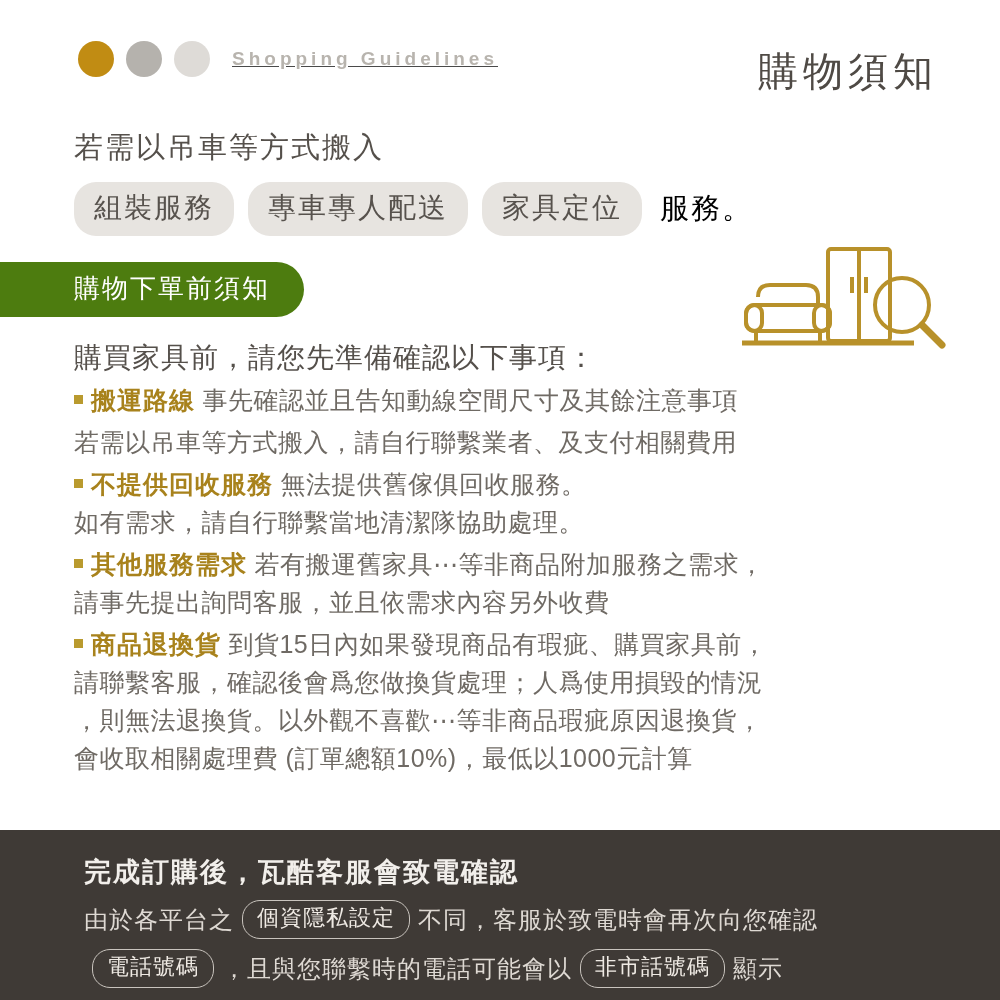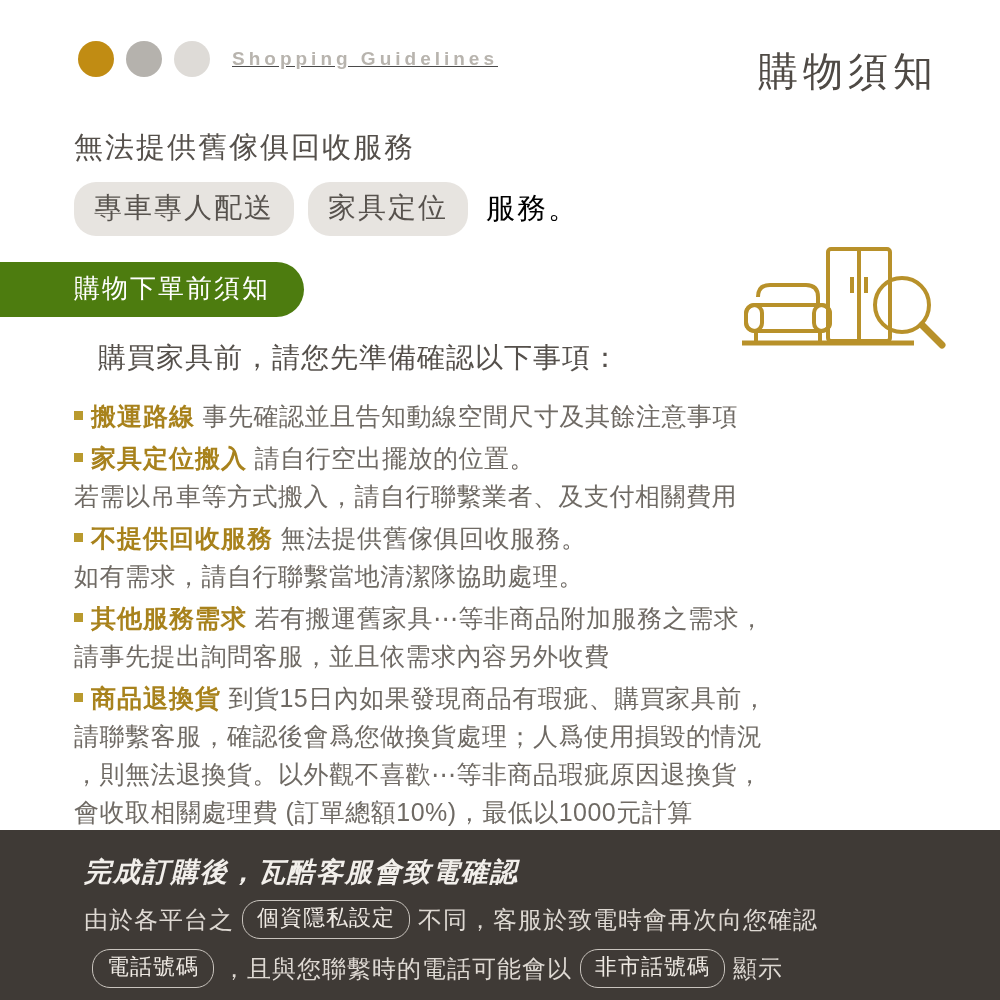--- a/index.html
+++ b/index.html
@@ -122,24 +122,23 @@
   .body-block {
     padding: 0 56px 0 74px;
     position: relative;
     box-sizing: border-box;
   }
   .lead {
     margin-top: 22px;
     font-size: 28px;
     letter-spacing: 1px;
     color: #55504b;
-    margin-left: 24px;
   }
   .bullet-list {
-    margin-top: 20px;
+    margin-top: 4px;
   }
   .bullet-item {
     margin-bottom: 4px;
   }
   .bline {
     font-size: 25px;
     line-height: 1.52;
     color: #6a6560;
     letter-spacing: 0.5px;
   }
@@ -188,21 +187,20 @@
     padding: 24px 40px 0 84px;
   }
   .footer-line1 {
     font-size: 27px;
     font-weight: bold;
     color: #f2efeb;
     letter-spacing: 2px;
     display: flex;
     align-items: center;
     white-space: nowrap;
-    font-style: italic;
   }
   .pill-gold {
     display: inline-block;
     background: #c9a227;
     color: #ffffff;
     border-radius: 20px;
     padding: 5px 20px 7px 20px;
     font-size: 25px;
     letter-spacing: 1px;
     margin-left: 12px;
@@ -239,22 +237,23 @@
         <span class="dot dot-1"></span>
         <span class="dot dot-2"></span>
         <span class="dot dot-3"></span>
       </div>
       <div class="eyebrow">Shopping Guidelines</div>
     </div>
     <div class="header-title">購物須知</div>
   </div>
 
   <div class="intro">
-    <div class="intro-line1">無法提供舊傢俱回收服務</div>
+    <div class="intro-line1">若需以吊車等方式搬入</div>
     <div class="chips-row">
+      <span class="chip">組裝服務</span>
       <span class="chip">專車專人配送</span>
       <span class="chip">家具定位</span>
       <span class="intro-tail">服務。</span>
     </div>
   </div>
 
   <div class="section-tag-wrap">
     <span class="section-tag">購物下單前須知</span>
   </div>
 
@@ -289,24 +288,20 @@
     <div class="bullet-list">
 
       <div class="bullet-item">
         <div class="bline">
           <span class="bmark"></span><span class="bhead">搬運路線</span>
           <span class="btext">事先確認並且告知動線空間尺寸及其餘注意事項</span>
         </div>
       </div>
 
       <div class="bullet-item">
-        <div class="bline">
-          <span class="bmark"></span><span class="bhead">家具定位搬入</span>
-          <span class="btext">請自行空出擺放的位置。</span>
-        </div>
         <span class="bcont">若需以吊車等方式搬入，請自行聯繫業者、及支付相關費用</span>
       </div>
 
       <div class="bullet-item">
         <div class="bline">
           <span class="bmark"></span><span class="bhead">不提供回收服務</span>
           <span class="btext">無法提供舊傢俱回收服務。</span>
         </div>
         <span class="bcont">如有需求，請自行聯繫當地清潔隊協助處理。</span>
       </div>

